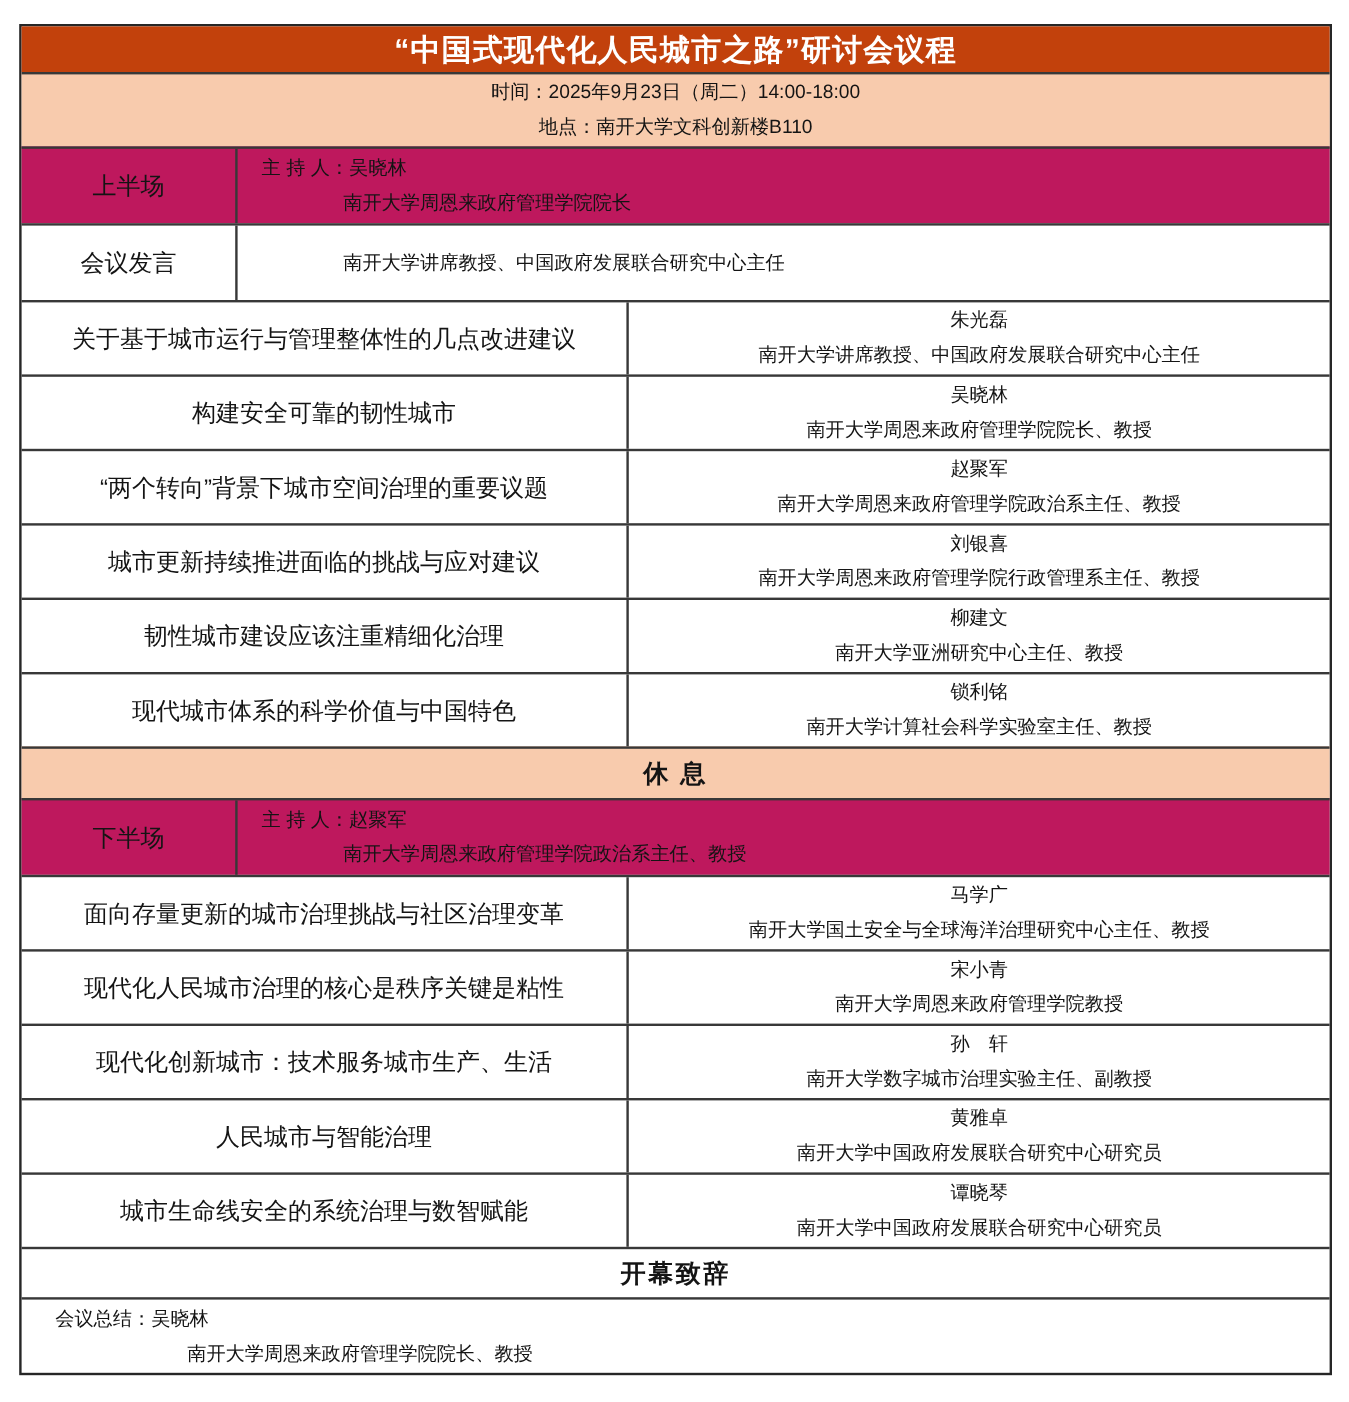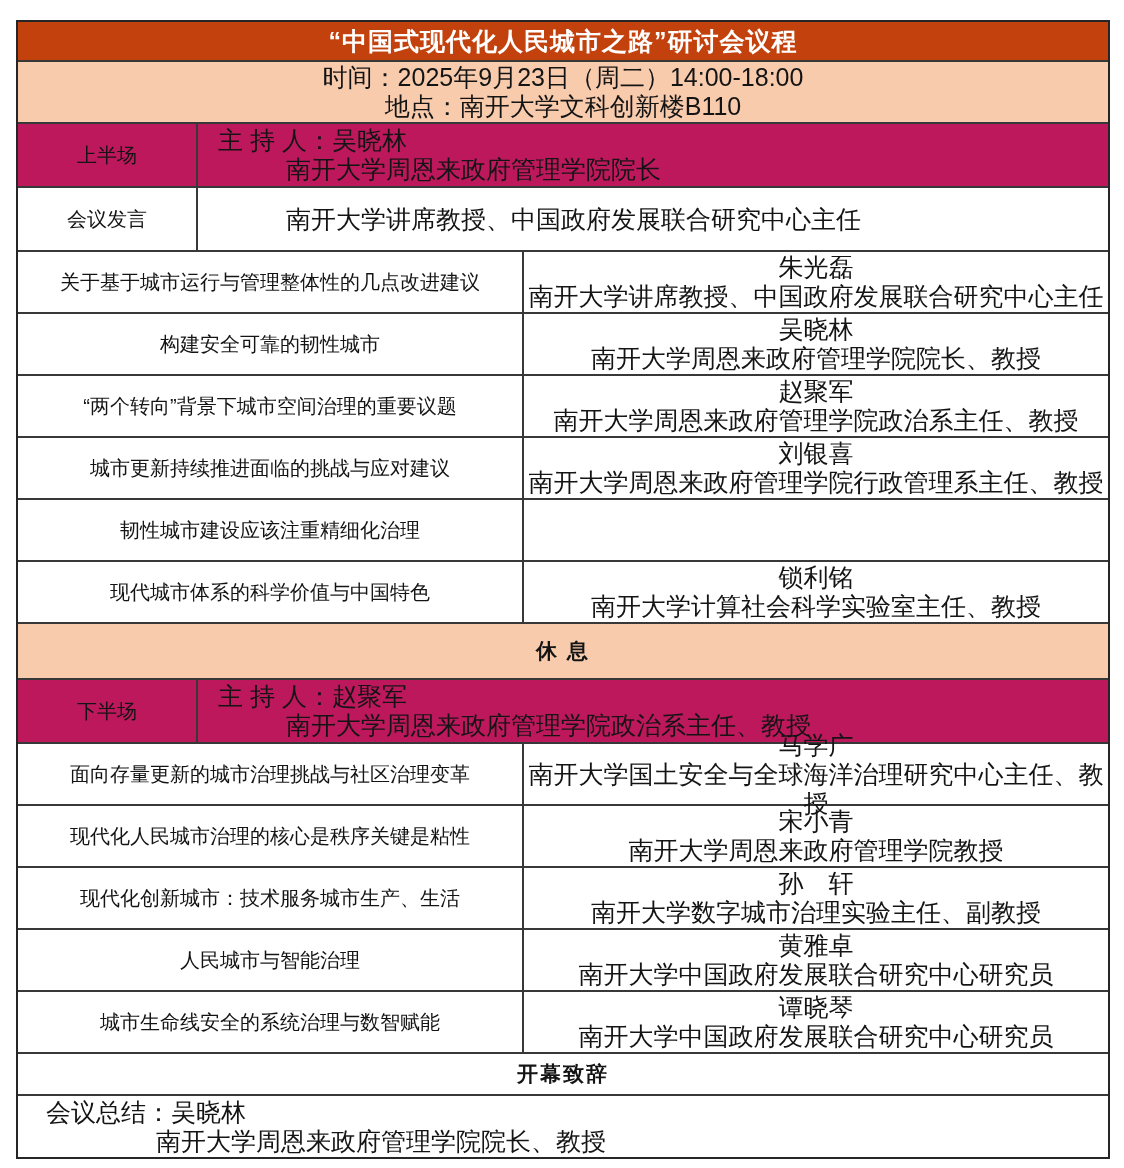--- a/index.html
+++ b/index.html
@@ -23,35 +23,35 @@
     min-width: 0;
   }
   .v-divider { border-right: 2px solid #383838; }
 
   
   .r-title   { height: 38px; }
   .r-time    { height: 62px; }
   .r-session { height: 64px; }
   .r-opening { height: 64px; }
   .r-talk    { height: 62px; }
-  .r-break   { height: 56px; }
+  .r-break   { height: 43px; }
   .r-round   { height: 42px; }
   .r-summary { height: 63px; }
 
   
   .bg-purple { background: #c2410c; }
   .bg-peach  { background: #F8CBAD; }
   .bg-peach-light { background: #be185d; }
 
   .title-cell {
     flex: 1; align-items: center; justify-content: center;
     color: #ffffff; font-weight: bold; font-size: 25px; letter-spacing: 1px;
   }
   .center-col { align-items: center; text-align: center; }
-  .line { font-size: 25px; line-height: 29px; }
+  .line { font-size: 16px; line-height: 29px; }
   .bold { font-weight: bold; }
 
   .col-label { width: 180px; align-items: center; text-align: center; font-size: 20px; }
   .col-topic { width: 506px; align-items: center; text-align: center; font-size: 20px; padding: 0 8px; }
   .col-flex  { flex: 1; }
 
   .host-cell { padding-left: 20px; }
   .indent-68  { padding-left: 68px; font-family: Liberation Serif, serif; }
   .summary-cell { padding-left: 28px; }
   .indent-110 { padding-left: 110px; }
@@ -118,20 +118,24 @@
   <div class="row r-talk">
     <div class="cell col-topic v-divider">城市更新持续推进面临的挑战与应对建议</div>
     <div class="cell col-flex center-col">
       <div class="line">刘银喜</div>
       <div class="line">南开大学周恩来政府管理学院行政管理系主任、教授</div>
     </div>
   </div>
 
   <div class="row r-talk">
     <div class="cell col-topic v-divider">韧性城市建设应该注重精细化治理</div>
+    <div class="cell col-flex center-col">
+      <div class="line">柳建文</div>
+      <div class="line">南开大学亚洲研究中心主任、教授</div>
+    </div>
   </div>
 
   <div class="row r-talk">
     <div class="cell col-topic v-divider">现代城市体系的科学价值与中国特色</div>
     <div class="cell col-flex center-col">
       <div class="line">锁利铭</div>
       <div class="line">南开大学计算社会科学实验室主任、教授</div>
     </div>
   </div>
 

